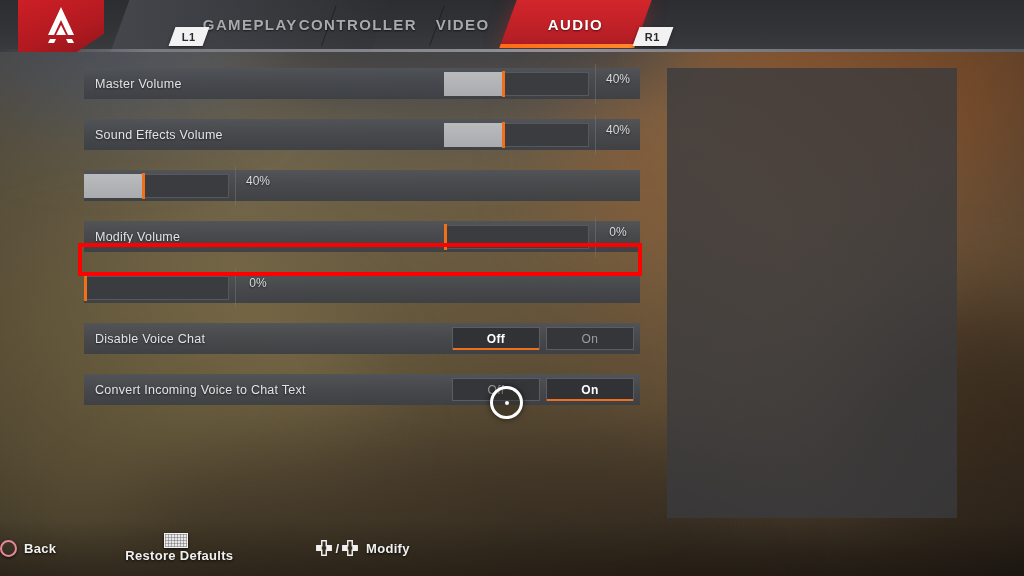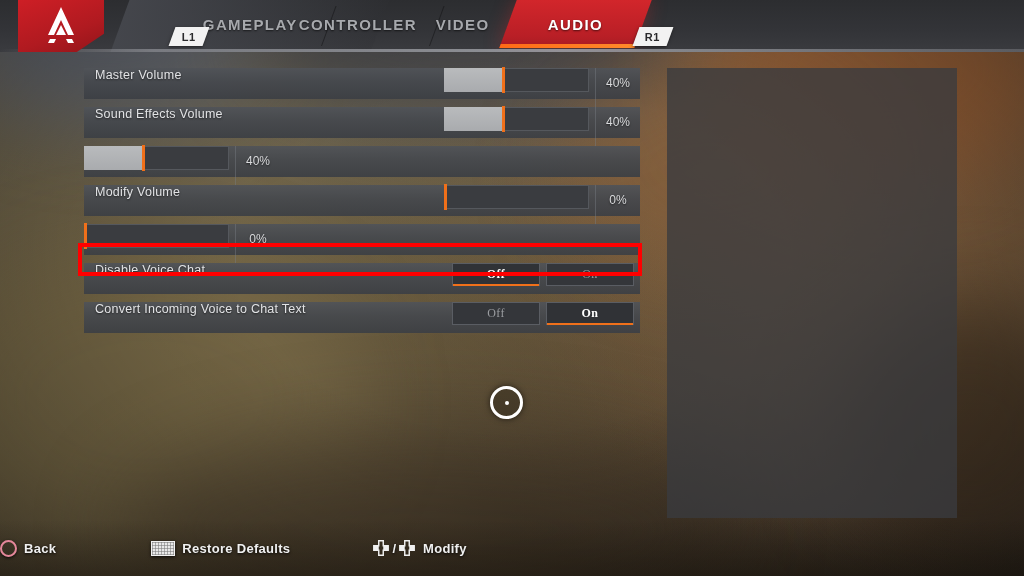--- a/index.html
+++ b/index.html
@@ -128,23 +128,23 @@
   }
 
   
   .settings {
     position: absolute; left: 84px; top: 68px;
     width: 556px;
   }
   .row {
     position: relative;
     height: 31px;
-    margin-bottom: 8px;
+    margin-bottom: 20px;
     background: linear-gradient(180deg, rgba(80,83,88,0.93) 0%, rgba(69,72,77,0.93) 45%, rgba(60,63,68,0.93) 100%);
-    display: flex; 
+    display: flex; align-items: center;
   }
   .row-label {
     font-size: 12.5px;
     color: #e2e3e5;
     padding-left: 11px;
     letter-spacing: 0.25px;
     text-shadow: 0 1px 2px rgba(0,0,0,0.55);
     flex: 1;
     white-space: nowrap;
   }
@@ -192,21 +192,20 @@
   .toggle {
     position: relative;
     width: 88px; height: 23px;
     background: #34363a;
     border: 1px solid #5a5d63;
     box-sizing: border-box;
     display: flex; align-items: center; justify-content: center;
     font-size: 12px;
     color: #9b9da1;
     letter-spacing: 0.4px;
-    font-family: Liberation Serif, serif;
   }
   .toggle.selected {
     color: #ffffff;
     font-weight: bold;
     background: #303236;
   }
   .toggle.selected::after {
     content: "";
     position: absolute; left: 0; right: 0; bottom: -1px;
     height: 2px;
@@ -419,21 +418,21 @@
     <div class="cursor-dot"></div>
   </div>
 
   <div class="footer">
 
     <div class="hint">
       <span class="icon-circle"></span>
       <span class="hint-label">Back</span>
     </div>
 
-    <div class="hint" style="margin-left:49px;">
+    <div class="hint" style="margin-left:16px;flex-direction:column;">
       <span class="icon-touchpad"></span>
       <span class="hint-label">Restore Defaults</span>
     </div>
 
     <div class="hint" style="margin-left:36px;">
       <span class="dpad-pair">
         <svg class="icon-dpad" viewBox="0 0 20 20" xmlns="http://www.w3.org/2000/svg" aria-hidden="true">
           <path d="M7.5 2 h5 v5.5 h5.5 v5 h-5.5 v5.5 h-5 v-5.5 h-5.5 v-5 h5.5 z" fill="none" stroke="#f0f0f0" stroke-width="1.6"></path>
           <path d="M2 7.5 h5.5 v5 h-5.5 z" fill="#f0f0f0"></path>
           <path d="M12.5 7.5 h5.5 v5 h-5.5 z" fill="#f0f0f0"></path>

